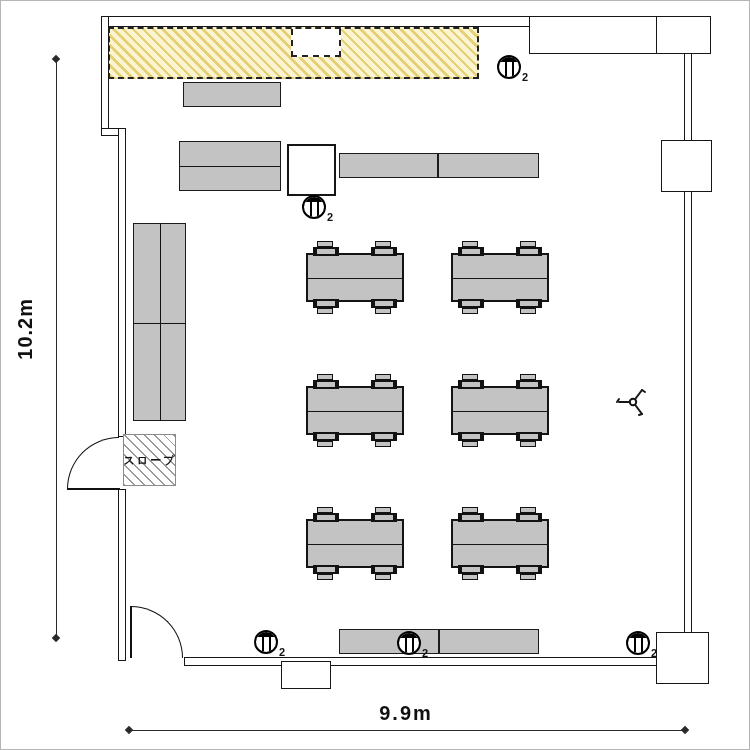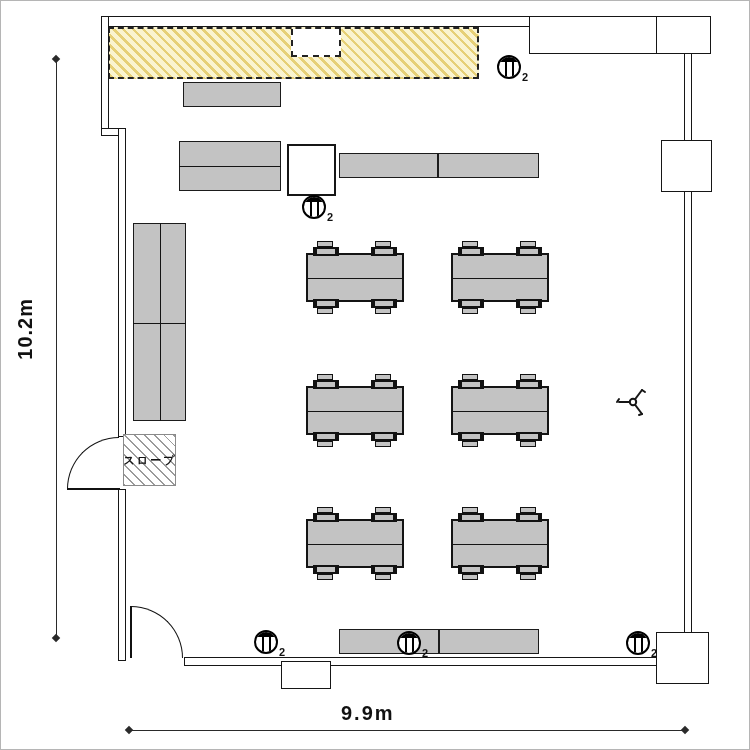--- a/index.html
+++ b/index.html
@@ -49,21 +49,21 @@
   .oline{position:absolute;top:0;bottom:0;width:2px;background:#000;}
   .oline.a{left:5.5px;} .oline.b{left:12.5px;}
   .onum{position:absolute;right:-7px;bottom:-4px;font-size:11px;font-weight:bold;color:#111;}
   
   .dimline{position:absolute;background:transparent;z-index:4;}
   #vdim{left:55px;top:57px;width:0;height:580px;border-left:1.5px solid #2a2a2a;}
   #hdim{left:128px;top:729px;width:556px;height:0;border-top:1.5px solid #2a2a2a;}
   .tick{position:absolute;width:6px;height:6px;background:#2a2a2a;transform:rotate(45deg);z-index:4;}
   #dim-h-label{position:absolute;left:13px;top:297px;z-index:4;font-size:20px;font-weight:bold;color:#111;
     writing-mode:vertical-rl;transform:rotate(180deg);letter-spacing:1px;}
-  #dim-w-label{position:absolute;left:340px;top:701px;width:130px;z-index:4;
+  #dim-w-label{position:absolute;left:340px;top:701px;width:130px;text-align:center;z-index:4;
     font-size:20px;font-weight:bold;color:#111;letter-spacing:2px;}
   
   #fan{position:absolute;left:614px;top:383px;z-index:3;}
 </style>
 </head>
 <body>
 
 <div id="canvas">
 
   <div class="wall" style="left:100px;top:15px;width:430px;height:11px;"></div>

